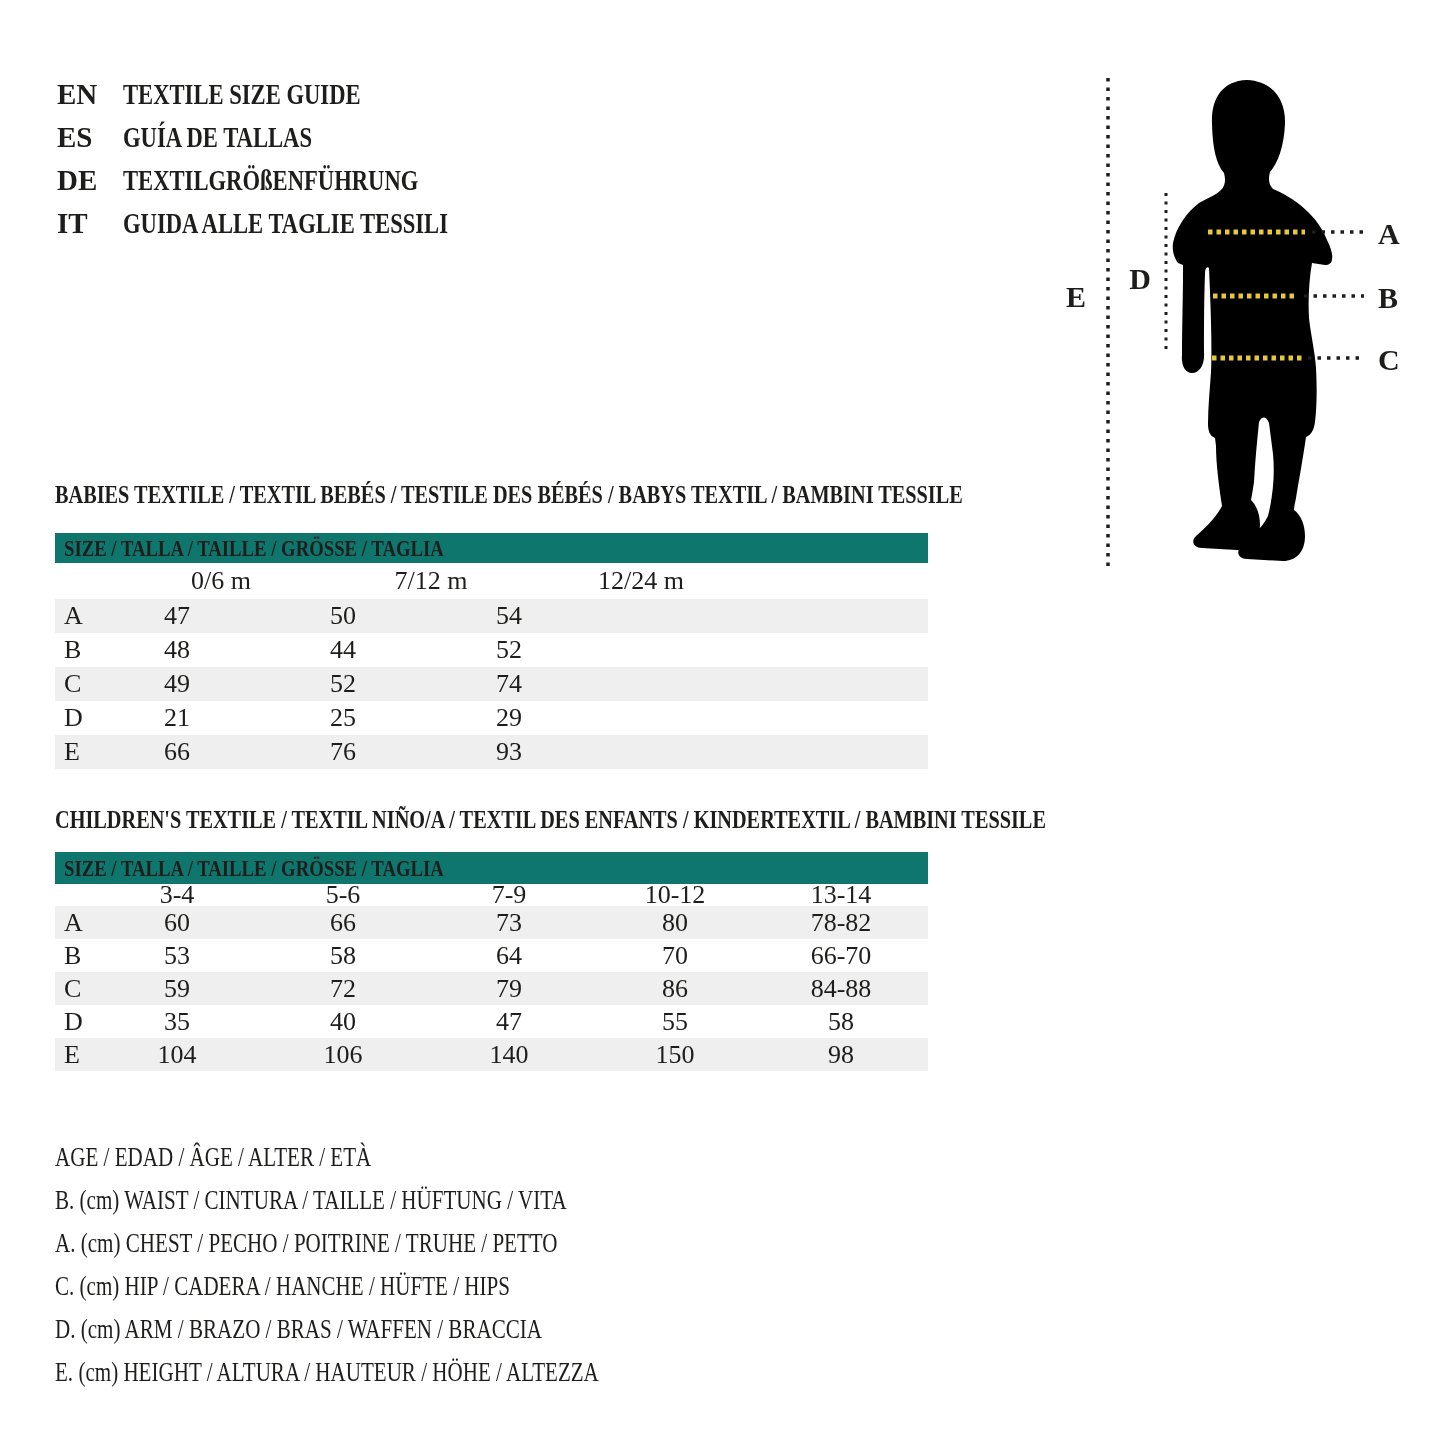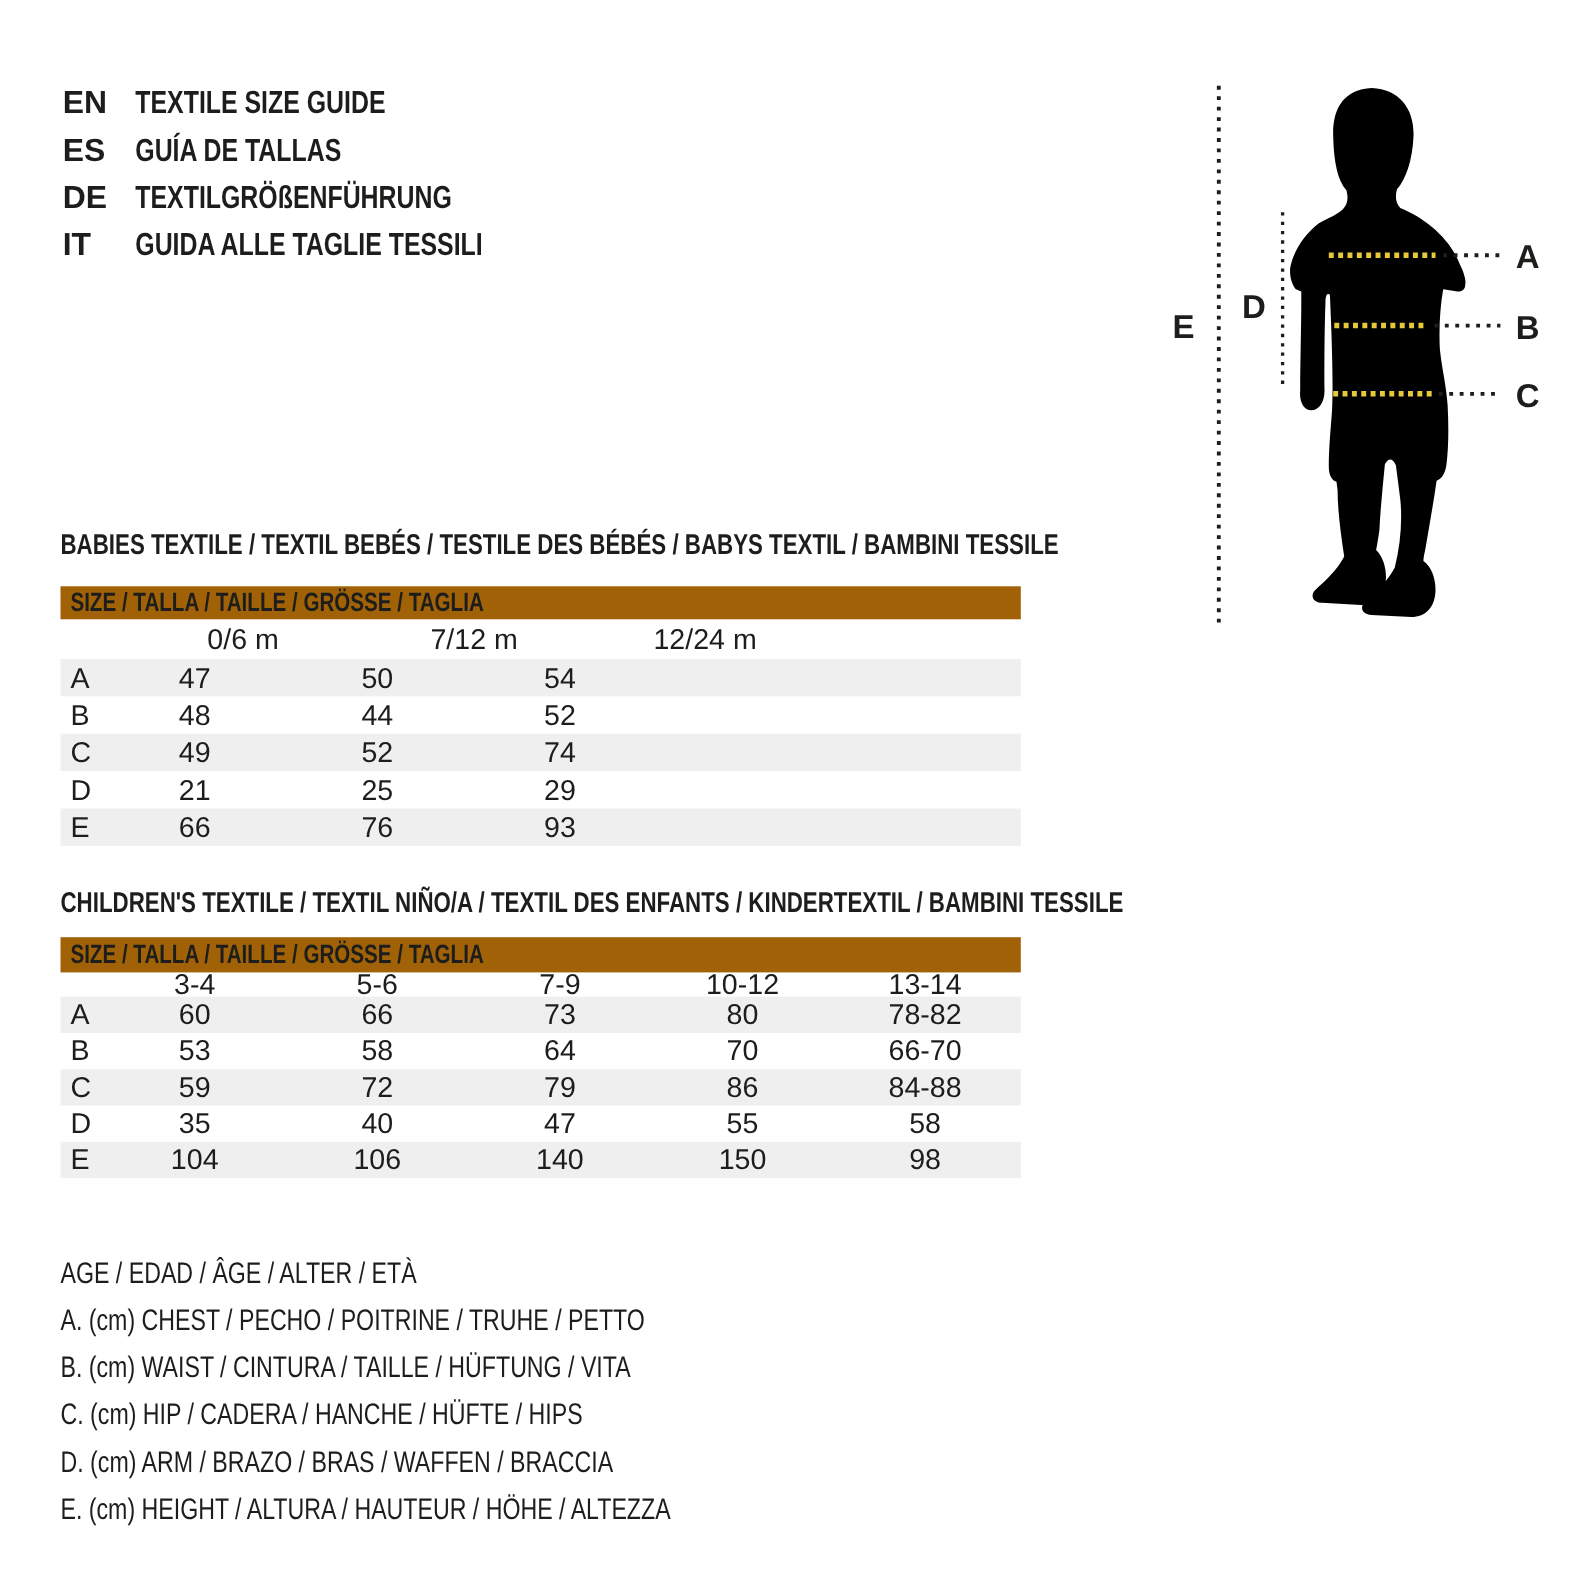--- a/index.html
+++ b/index.html
@@ -1,20 +1,20 @@
 <!DOCTYPE html>
 <html><head>
 <meta charset="utf-8">
 <style>
   html,body{margin:0;padding:0;background:#ffffff;}
   .page{
     position:relative;
     width:1445px;height:1445px;
     background:#ffffff;
-    font-family:Liberation Sans, sans-serif;
+    font-family:Liberation Serif, serif;
     color:#1d1d1b;
     overflow:hidden;
     border-radius:15px;
   }
   .cond{
     display:inline-block;
     transform:scaleX(0.78);
     transform-origin:0 50%;
     white-space:nowrap;
   }
@@ -25,21 +25,21 @@
   
   .figure{position:absolute;left:1040px;top:60px;width:405px;height:540px;}
   
   .section-title{position:absolute;left:55px;height:28px;line-height:28px;font-weight:700;font-size:26px;}
   .babies-title{top:481px;}
   .children-title{top:806px;}
   
   .size-table{position:absolute;left:55px;width:873px;}
   .babies-table{top:533px;}
   .children-table{top:852px;}
-  .size-bar{display:flex;align-items:center;background:#a16207;padding-left:9px;font-weight:700;font-size:24px;}
+  .size-bar{display:flex;align-items:center;background:#0f766e;padding-left:9px;font-weight:700;font-size:24px;}
   .babies-table .size-bar{height:30px;}
   .children-table .size-bar{height:32px;}
   .trow{display:flex;align-items:center;font-size:26px;}
   .babies-table .head-row{height:36px;gap:44px;}
   .babies-table .data-row{height:34px;}
   .children-table .head-row{height:22px;}
   .children-table .data-row{height:33px;}
   .stripe{background:#efefef;}
   .rl{flex:0 0 39px;width:39px;box-sizing:border-box;padding-left:9px;}
   .col{flex:0 0 166px;width:166px;text-align:center;}
@@ -245,26 +245,26 @@
       <span class="col">150</span>
       <span class="col">98</span>
     </div>
   </div>
 
   <section class="legend">
     <div class="legend-line">
       <span class="cond">AGE / EDAD / ÂGE / ALTER / ETÀ</span>
     </div>
     <div class="legend-line">
+      <span class="cond">B. (cm) WAIST / CINTURA / TAILLE / HÜFTUNG / VITA</span>
+    </div>
+    <div class="legend-line">
       <span class="cond">A. (cm) CHEST / PECHO / POITRINE / TRUHE / PETTO</span>
     </div>
     <div class="legend-line">
-      <span class="cond">B. (cm) WAIST / CINTURA / TAILLE / HÜFTUNG / VITA</span>
-    </div>
-    <div class="legend-line">
       <span class="cond">C. (cm) HIP / CADERA / HANCHE / HÜFTE / HIPS</span>
     </div>
     <div class="legend-line">
       <span class="cond">D. (cm) ARM / BRAZO / BRAS / WAFFEN / BRACCIA</span>
     </div>
     <div class="legend-line">
       <span class="cond">E. (cm) HEIGHT / ALTURA / HAUTEUR / HÖHE / ALTEZZA</span>
     </div>
   </section>
 

